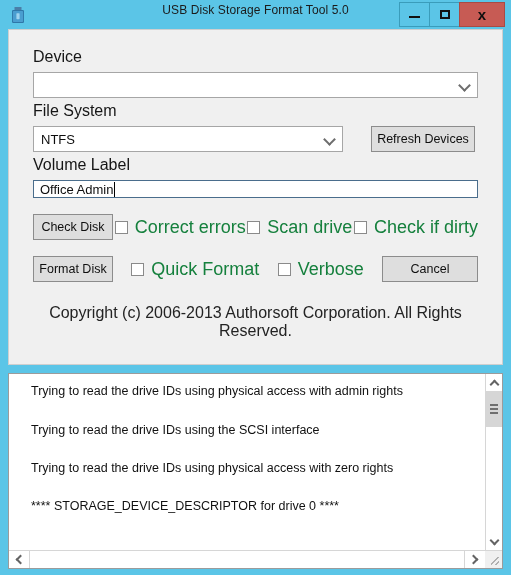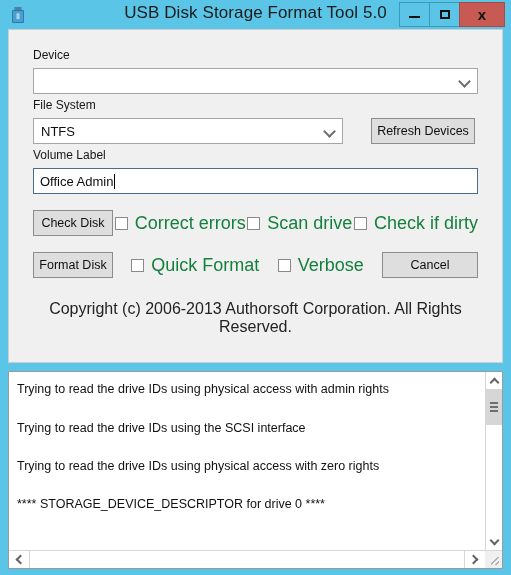--- a/index.html
+++ b/index.html
@@ -36,21 +36,21 @@
     height: 18px;
     margin-left: 9px;
     flex: 0 0 18px;
     position: relative;
   }
   .title-text {
     position: absolute;
     left: 0; right: 0;
     top: 3px;
     text-align: center;
-    font-size: 17px;
+    font-size: 12px;
     color: #1b1b1b;
     letter-spacing: 0.1px;
     font-family: "Liberation Sans", sans-serif;
   }
   .winbtns {
     position: absolute;
     right: 6px;
     top: 2px;
     display: flex;
     height: 25px;
@@ -92,21 +92,21 @@
     display: flex;
     flex-direction: column;
     overflow: hidden;
   }
 
   .form {
     padding: 14px 24px 0 24px;
   }
 
   .field-label {
-    font-size: 12px;
+    font-size: 16px;
     color: #161616;
     margin-bottom: 6px;
     margin-top: 4px;
   }
 
   
   .combo {
     position: relative;
     height: 26px;
     background: #ffffff;
@@ -131,21 +131,21 @@
     content: "";
     position: absolute;
     left: 0; top: -2px;
     width: 7px; height: 7px;
     border-left: 2px solid #6d6d6d;
     border-bottom: 2px solid #6d6d6d;
     transform: rotate(-45deg);
   }
 
   .textinput {
-    height: 26px;
+    height: 18px;
     background: #ffffff;
     border: 1px solid #4a6d8c;
     display: flex;
     align-items: center;
     padding: 0 6px;
     font-size: 13px;
     color: #0d0d0d;
     position: relative;
   }
   .caret {
@@ -225,21 +225,21 @@
     flex-direction: column;
     min-height: 0;
   }
   .log-top {
     flex: 1 1 auto;
     display: flex;
     min-height: 0;
   }
   .log-text {
     flex: 1 1 auto;
-    padding: 10px 10px 0 8px;
+    padding: 10px 10px 0 22px;
     overflow: hidden;
     font-size: 12.5px;
     color: #111;
     line-height: 1.15;
   }
   .log-line {
     margin-bottom: 24px;
     white-space: nowrap;
   }
 

